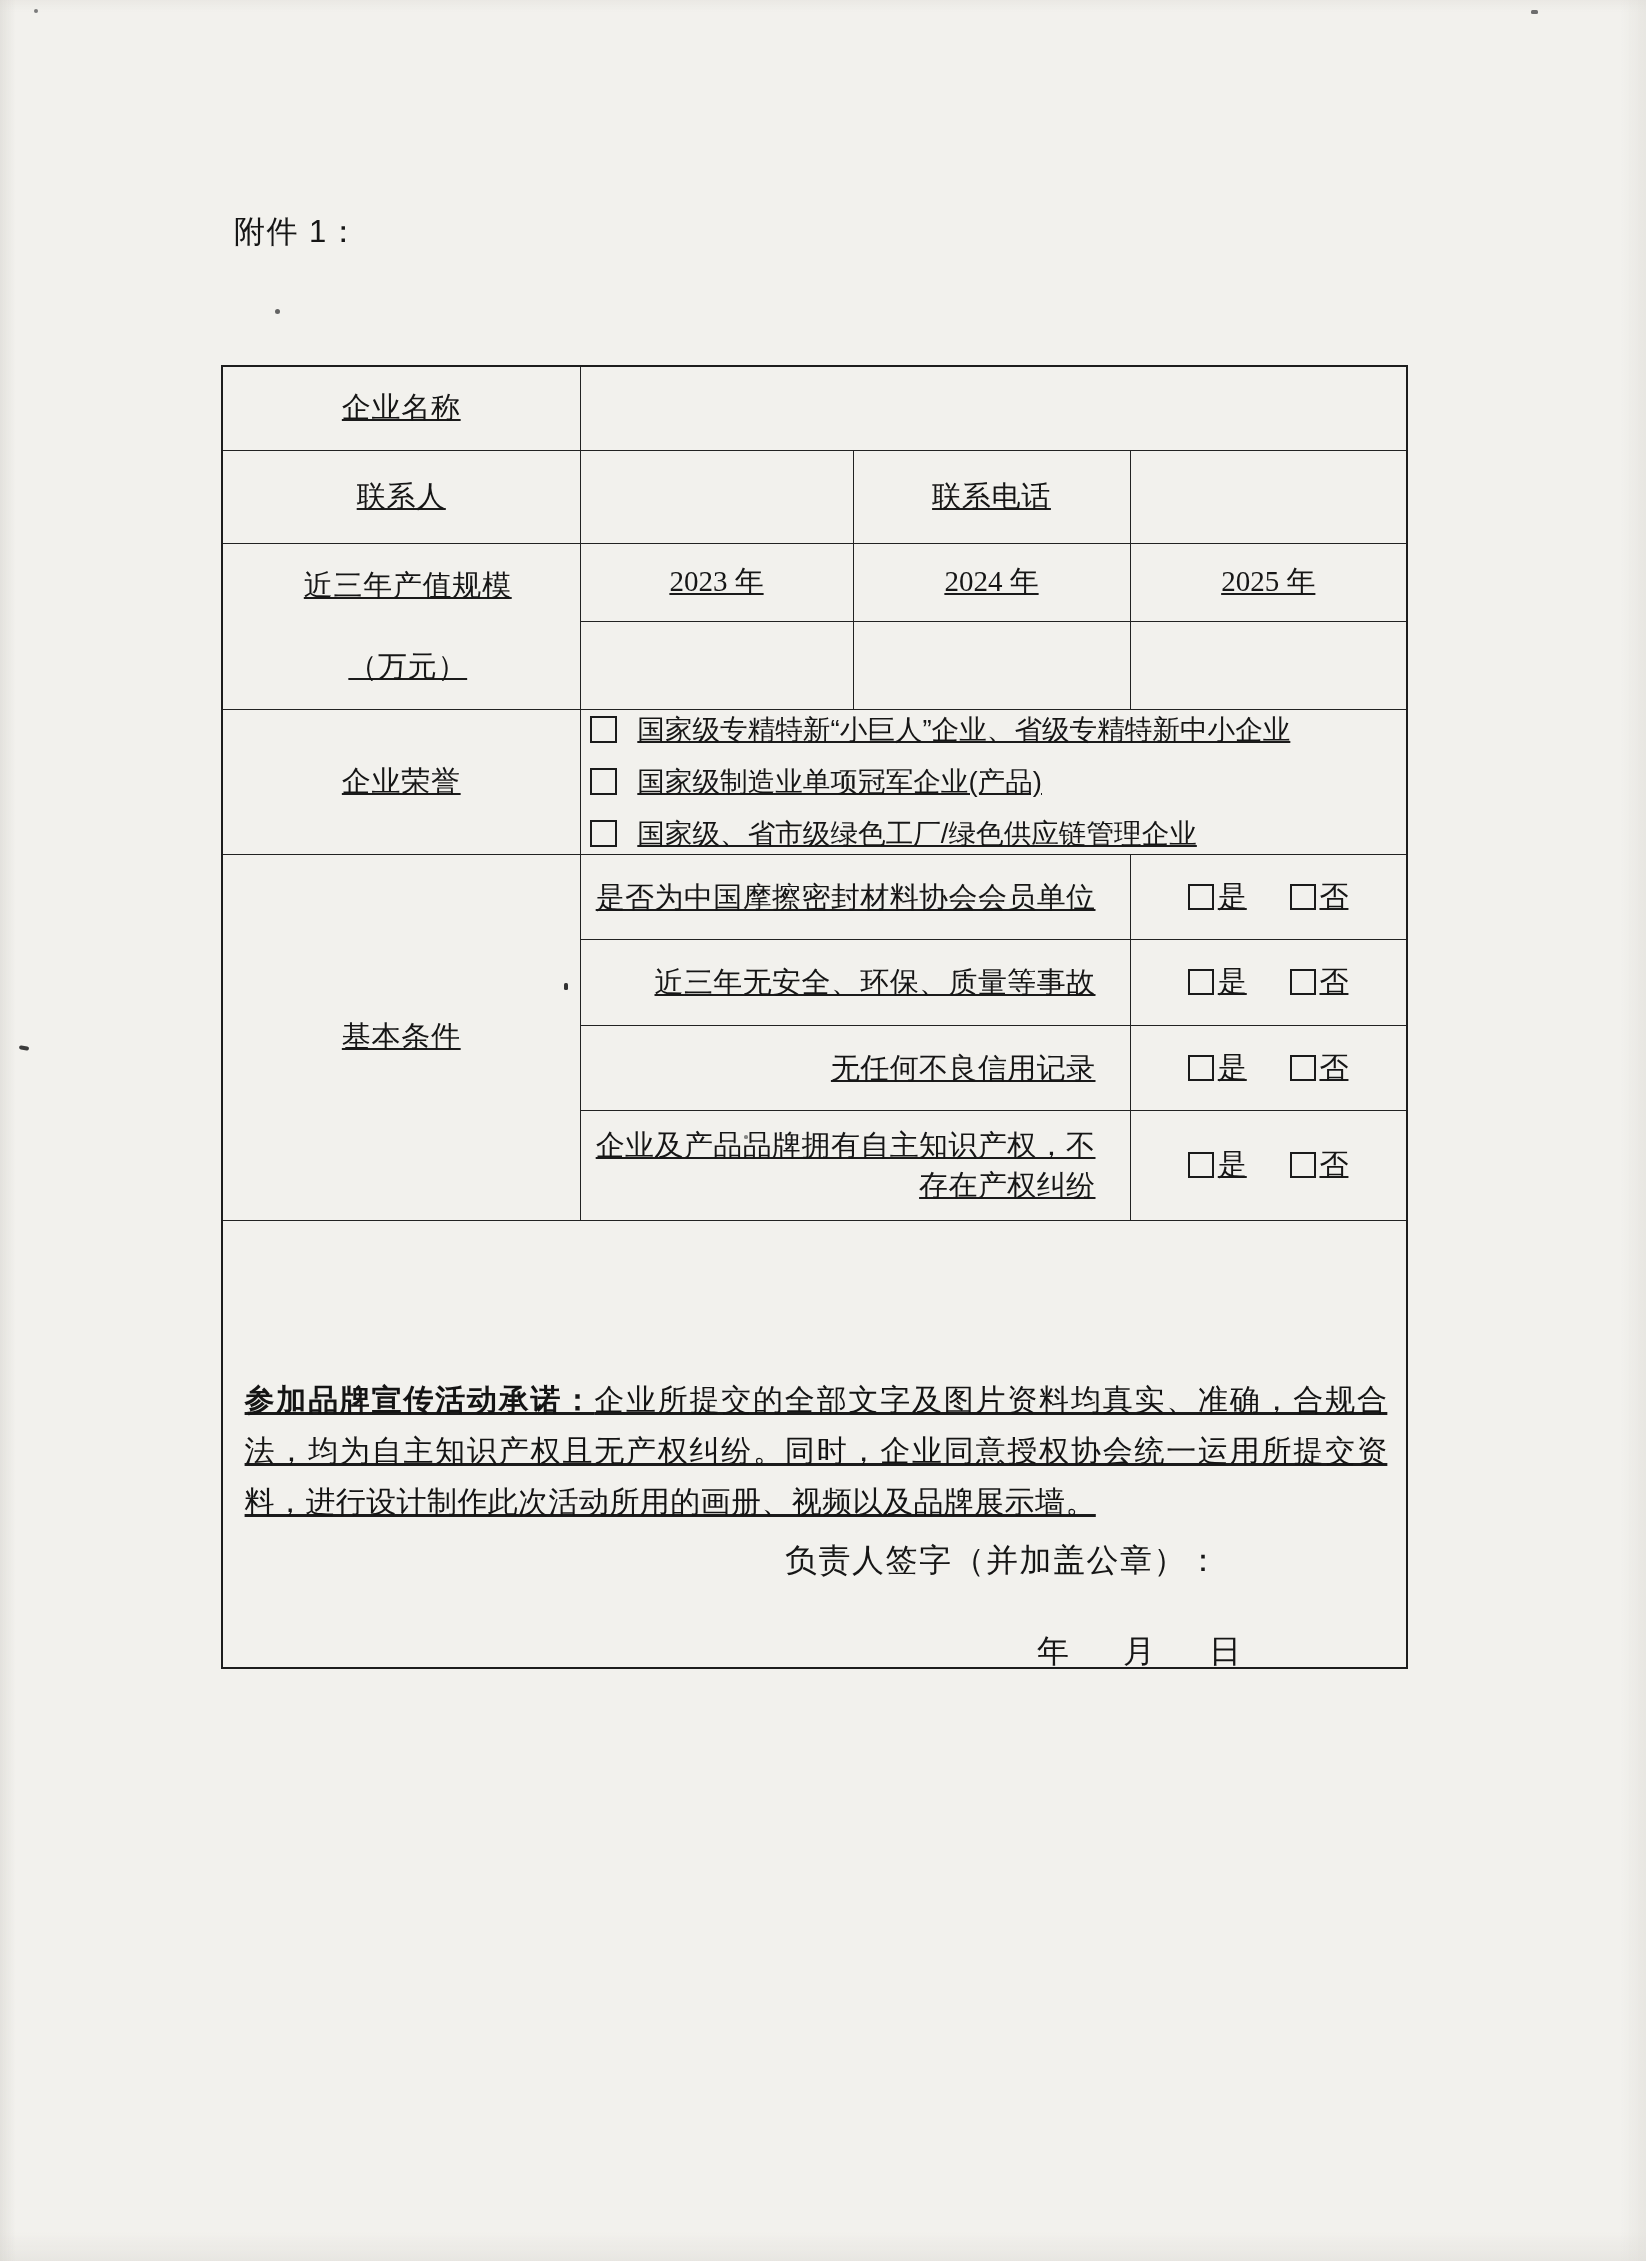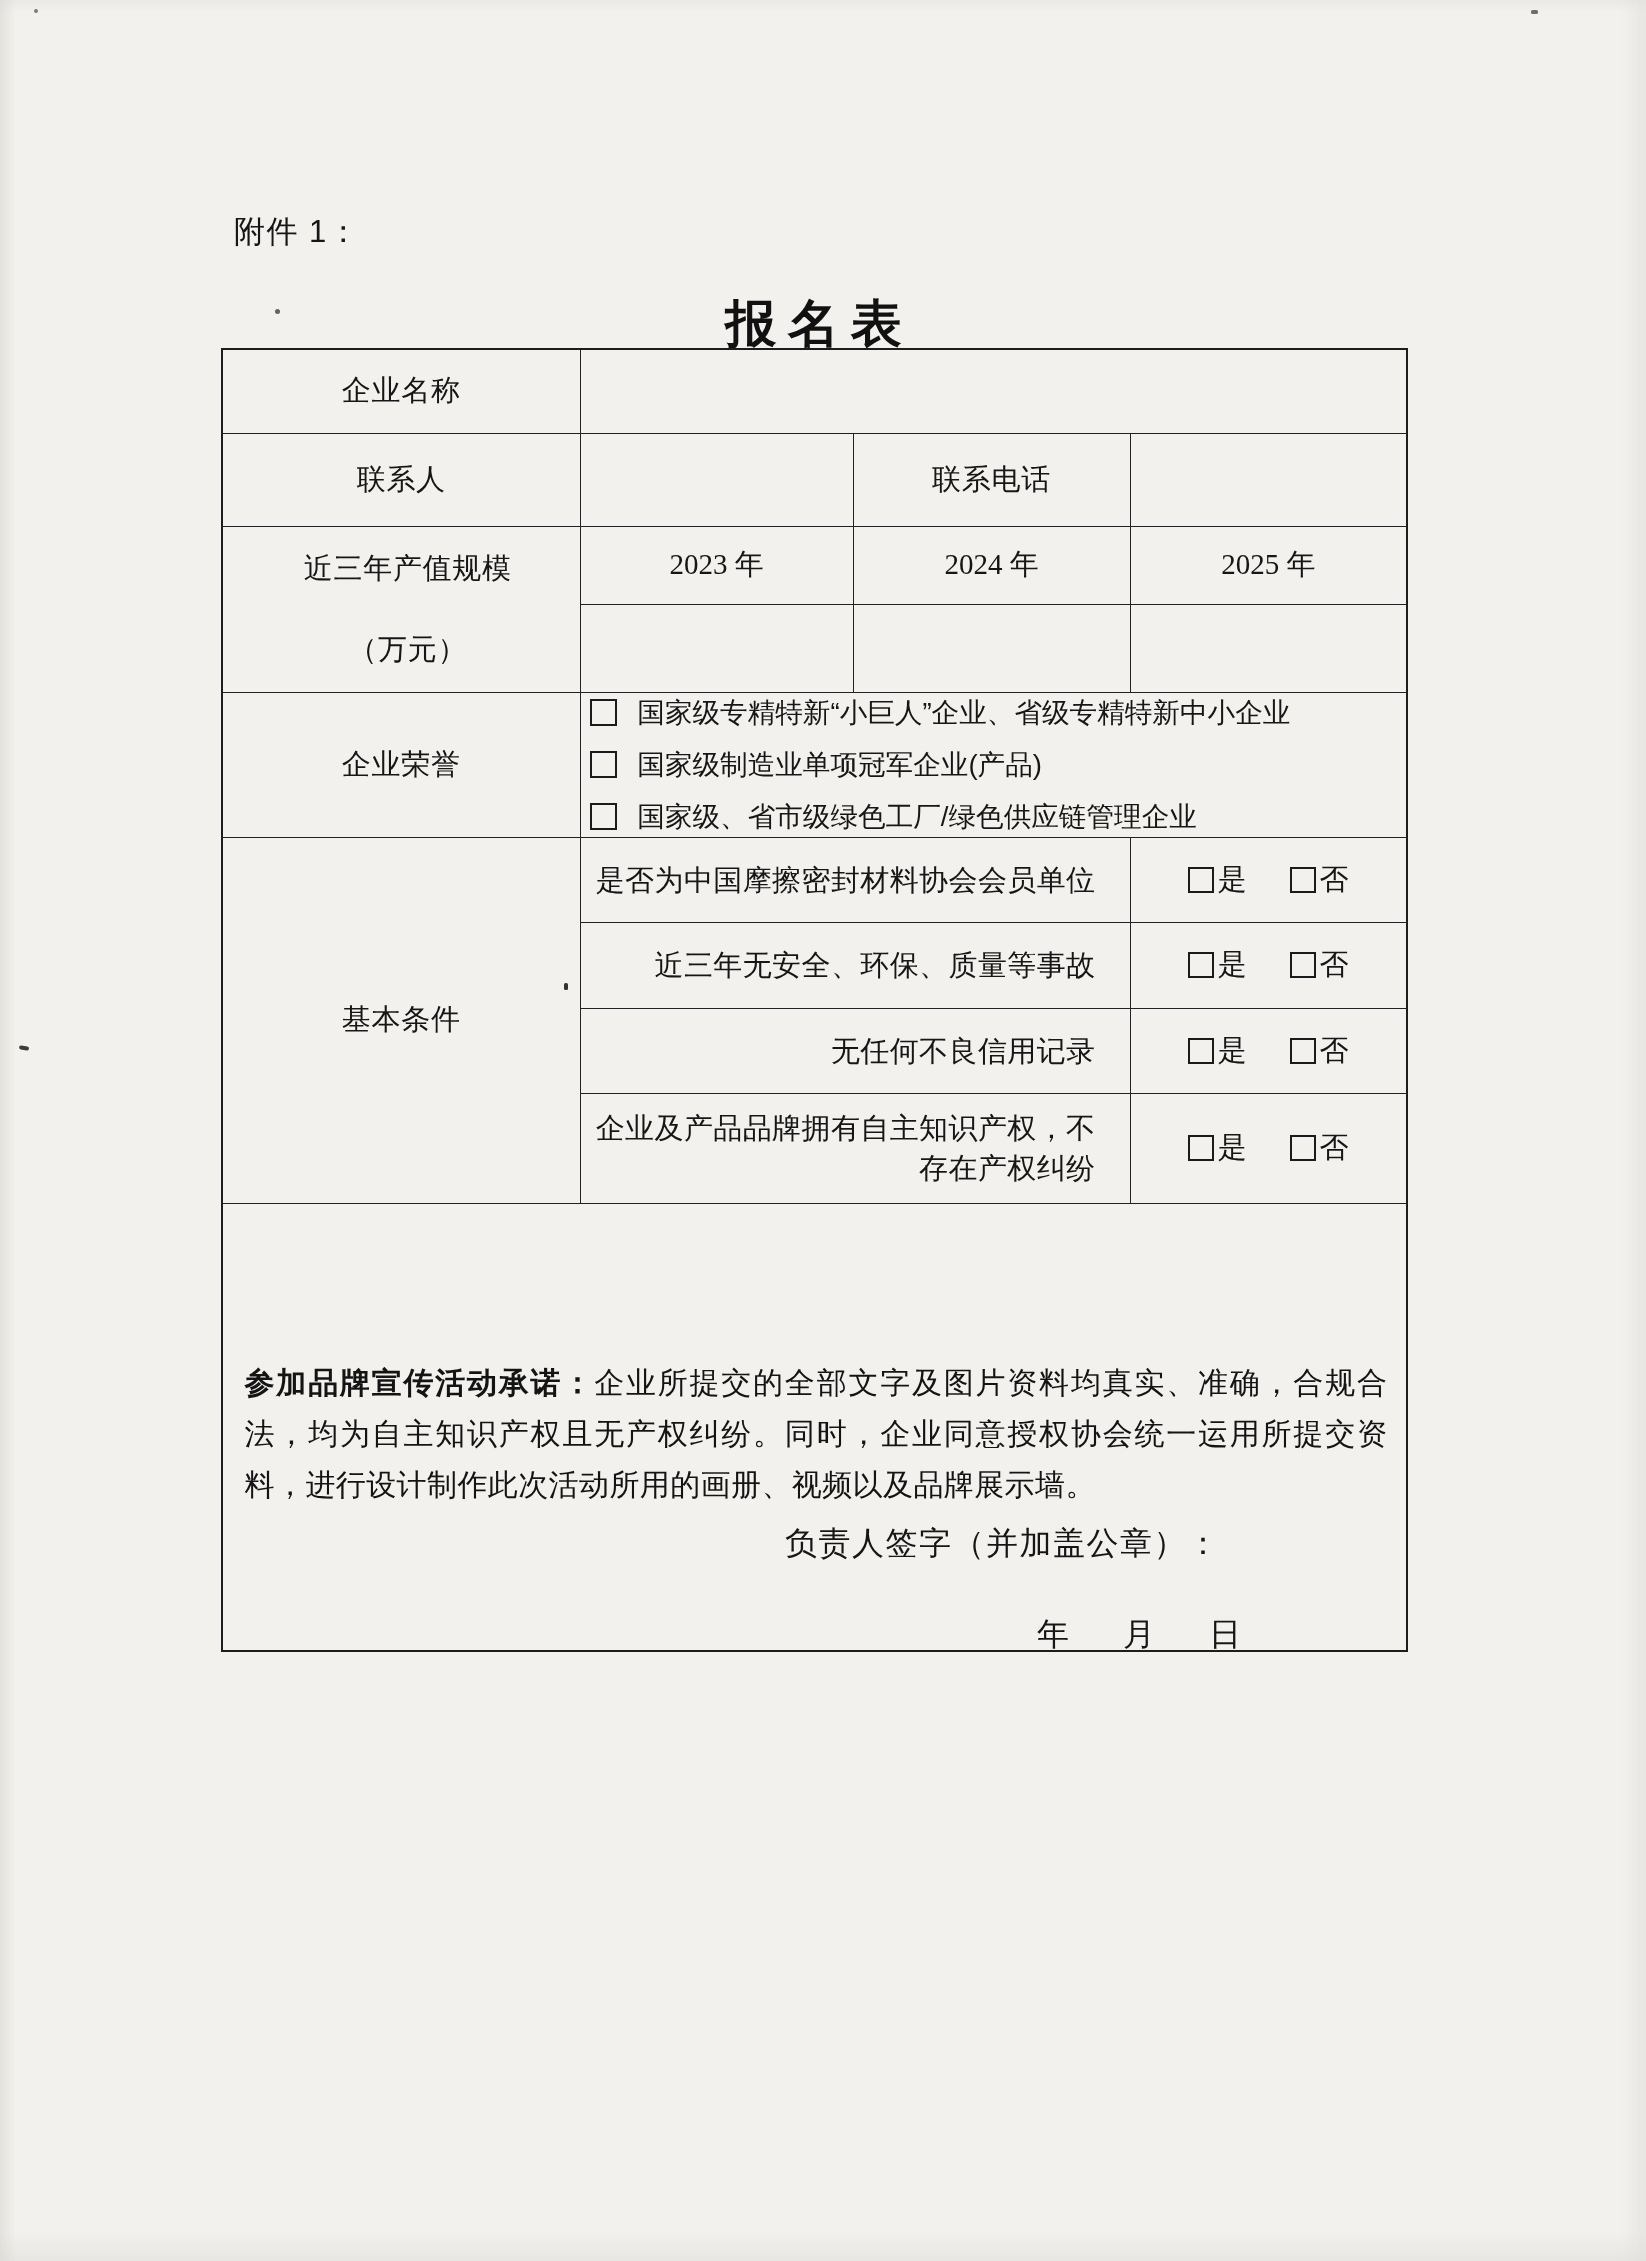--- a/index.html
+++ b/index.html
@@ -31,22 +31,22 @@
     font-size:31px;letter-spacing:1.5px;color:#161616;
   }
   .doc-title{
     position:absolute;left:221px;top:290px;width:1185px;
     text-align:center;font-family:"Liberation Serif", serif;
     font-size:51px;font-weight:700;letter-spacing:11.8px;text-indent:11.8px;
     color:#111;
   }
 
   table.reg{
-    position:absolute;left:221px;top:348px;width:1185px;
-    border-collapse:collapse;table-layout:fixed;
+    position:absolute;left:221px;top:365px;width:1185px;
+    border-collapse:collapse;table-layout:fixed;text-decoration:underline;
   }
   table.reg,{border:2.2px solid #1d1d1d;}
   table.reg{border:2.2px solid #1d1d1d;}
   table.reg td{
     border:1.5px solid #222;vertical-align:middle;
     font-size:29px;color:#161616;overflow:hidden;
   }
   td.lbl{text-align:center;letter-spacing:0.7px;}
   td.yr{text-align:center;font-family:"Liberation Serif", serif;font-size:32px;}
   .out-lbl{display:flex;flex-direction:column;align-items:center;gap:41px;padding-left:13px;}
@@ -84,21 +84,20 @@
 <div class="page">
 
   <div class="speck s1"></div>
   <div class="speck s2"></div>
   <div class="speck s3"></div>
   <div class="speck s4"></div>
   <div class="speck s5"></div>
   <div class="speck s6"></div>
 
   <div class="attachment">附件 1：</div>
-  <div class="doc-title">报名表</div>
 
   <table class="reg">
     <colgroup>
       <col style="width:358px">
         <col style="width:273px">
         <col style="width:277px">
         <col style="width:277px">
     </colgroup>
 
     <tbody>

